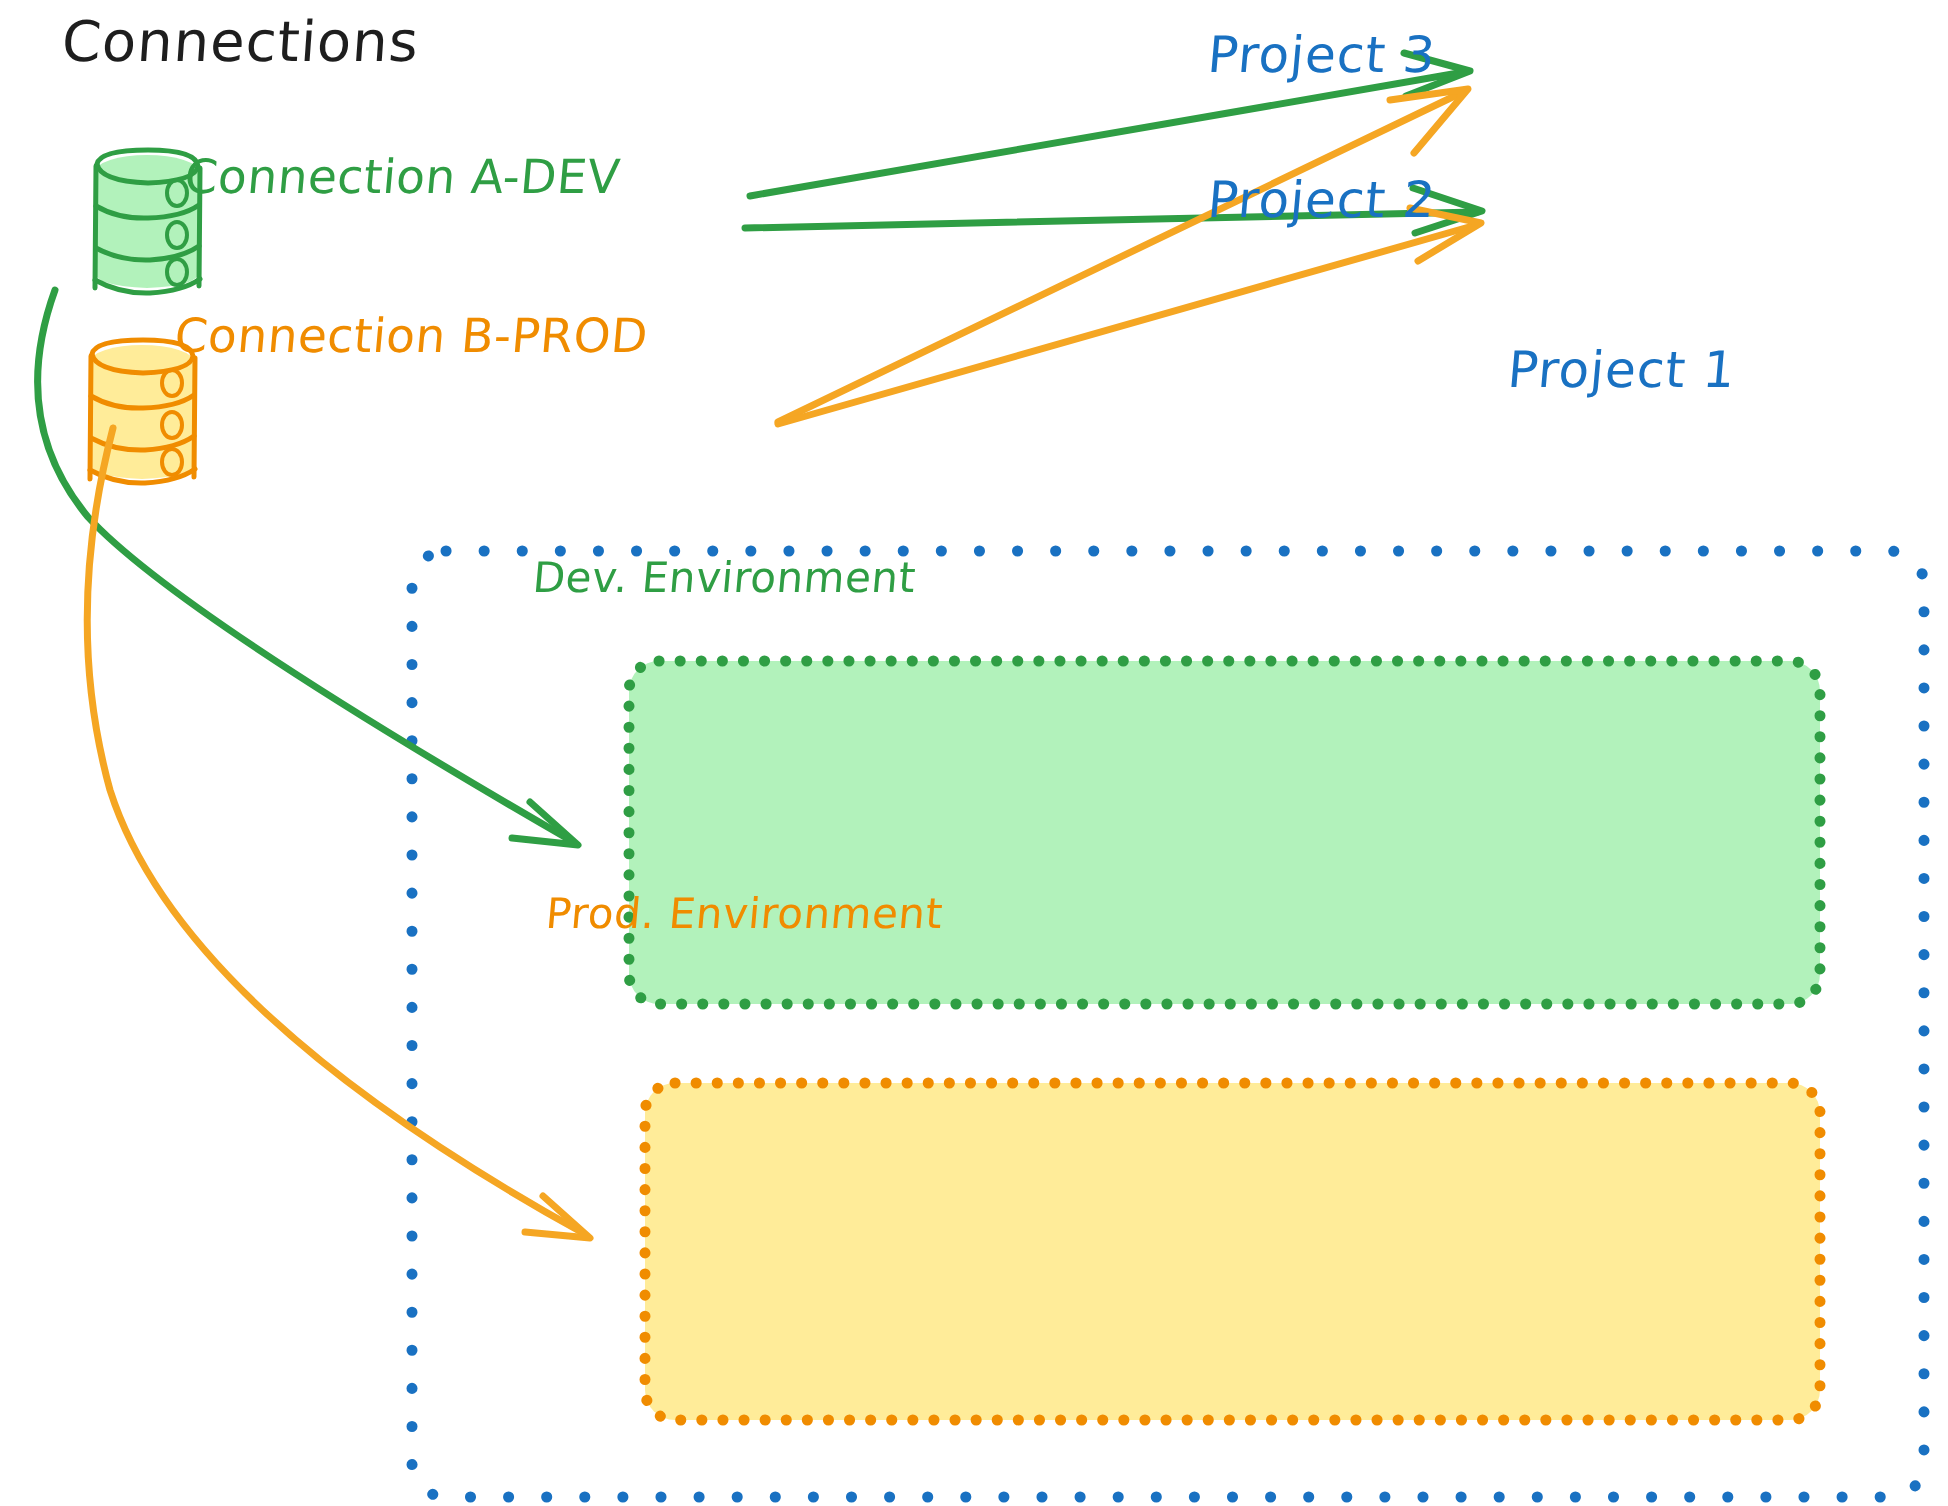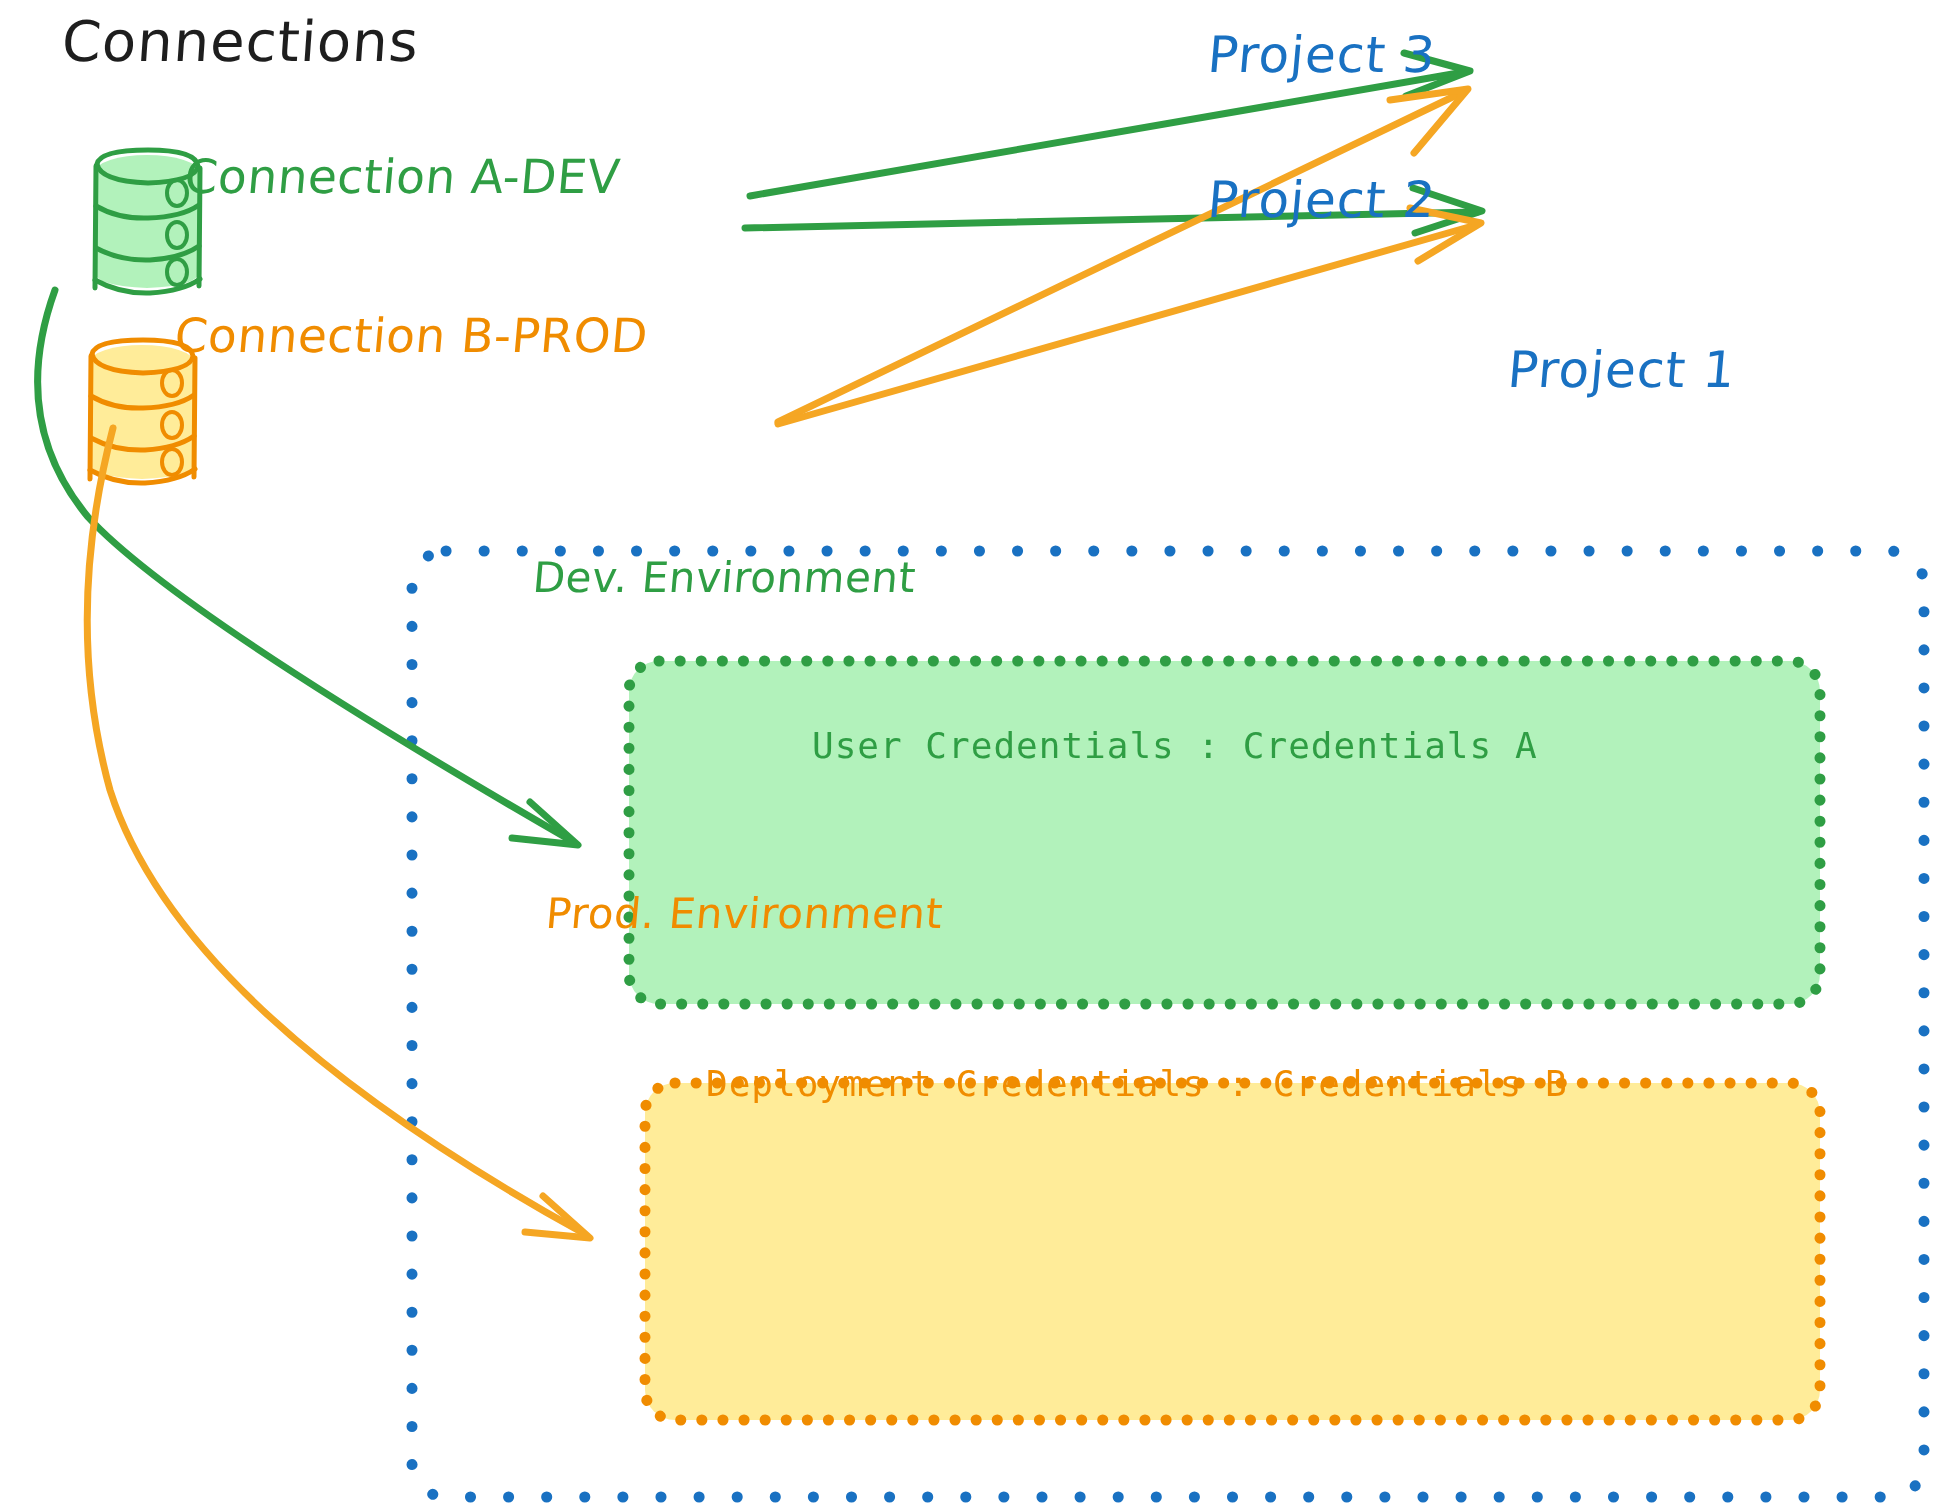--- a/index.html
+++ b/index.html
@@ -190,19 +190,17 @@
   <div class="txt hand lbl-conn-b">Connection B-PROD</div>
 
   <div class="txt hand lbl-project lbl-p3">Project 3</div>
 
   <div class="txt hand lbl-project lbl-p2">Project 2</div>
 
   <div class="txt hand lbl-project lbl-p1">Project 1</div>
 
   <div class="txt hand lbl-dev-env">Dev. Environment</div>
 
-  <div class="txt mono lbl-dev-cred">User Credentials : Credentials A</div>
 
   <div class="txt hand lbl-prod-env">Prod. Environment</div>
 
-  <div class="txt mono lbl-prod-cred">Deployment Credentials : Credentials B</div>
 
 </div>
 
 </body></html>

